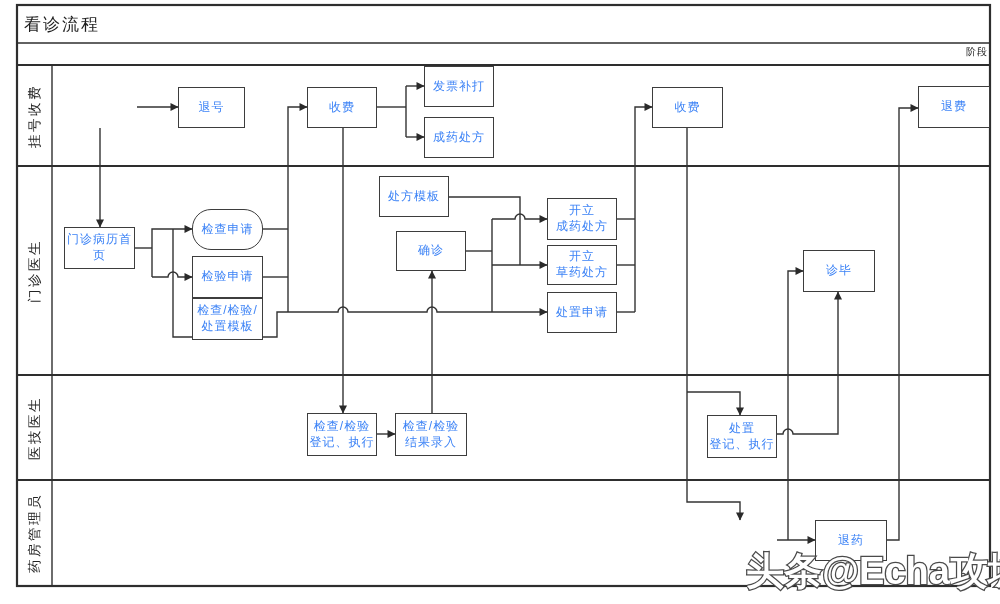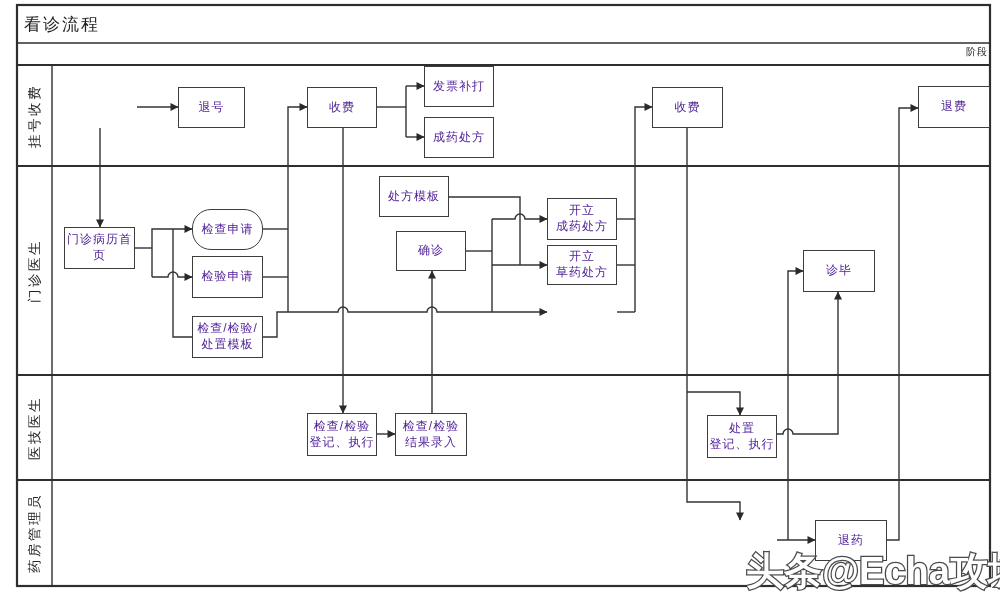--- a/index.html
+++ b/index.html
@@ -1,19 +1,19 @@
 <!DOCTYPE html>
 <html><head>
 <meta charset="utf-8">
 <style>
   html,body{margin:0;padding:0;background:#fff;}
   #stage{position:relative;width:1000px;height:604px;background:#fff;overflow:hidden;
          font-family:"Liberation Sans","DejaVu Sans",sans-serif;}
   svg{position:absolute;left:0;top:0;}
-  .node{position:absolute;background:#fff;border:1.4px solid #3d3d3d;color:#4c1d95;
+  .node{position:absolute;background:#fff;border:1.4px solid #3d3d3d;color:#3b82f6;
         display:flex;align-items:center;justify-content:center;text-align:center;
         font-size:12px;line-height:1.3;white-space:pre-line;letter-spacing:1px;
         box-sizing:border-box;z-index:3;}
   .lane-label{position:absolute;left:17px;width:35px;display:flex;align-items:center;
         justify-content:center;z-index:2;}
   .lane-label span{transform:rotate(-90deg);white-space:nowrap;font-size:13.5px;
         color:#222;letter-spacing:2.5px;}
   #title{position:absolute;left:24px;top:13px;font-size:17px;color:#1d1d1d;
         letter-spacing:2px;z-index:2;}
   #phase{position:absolute;right:12px;top:45px;font-size:10px;color:#222;
@@ -116,28 +116,29 @@
   <div class="node" style="left:307px;top:87px;width:70px;height:41px;">收费</div>
   <div class="node" style="left:424px;top:66px;width:70px;height:41px;">发票补打</div>
   <div class="node" style="left:424px;top:117px;width:70px;height:41px;">成药处方</div>
   <div class="node" style="left:652px;top:87px;width:71px;height:41px;">收费</div>
   <div class="node" style="left:918px;top:86px;width:72px;height:42px;">退费</div>
 
   <div class="node" style="left:64px;top:227px;width:71px;height:42px;">门诊病历首
 页</div>
   <div class="node" style="left:192px;top:209px;width:71px;height:41px;border-radius:19px;">检查申请</div>
   <div class="node" style="left:192px;top:256px;width:71px;height:42px;">检验申请</div>
-  <div class="node" style="left:192px;top:316px;width:71px;height:42px;">检查/检验/
+  <div class="node" style="left:192px;top:298px;width:71px;height:42px;">检查/检验/
 处置模板</div>
   <div class="node" style="left:379px;top:176px;width:70px;height:41px;">处方模板</div>
   <div class="node" style="left:396px;top:231px;width:70px;height:40px;">确诊</div>
   <div class="node" style="left:547px;top:198px;width:70px;height:42px;">开立
 成药处方</div>
   <div class="node" style="left:547px;top:245px;width:70px;height:40px;">开立
 草药处方</div>
+  <div class="node" style="left:547px;top:292px;width:70px;height:41px;">处置申请</div>
   <div class="node" style="left:803px;top:250px;width:72px;height:42px;">诊毕</div>
 
   <div class="node" style="left:307px;top:413px;width:70px;height:43px;">检查/检验
 登记、执行</div>
   <div class="node" style="left:395px;top:413px;width:72px;height:43px;">检查/检验
 结果录入</div>
   <div class="node" style="left:707px;top:415px;width:70px;height:43px;">处置
 登记、执行</div>
 
   <div class="node" style="left:815px;top:520px;width:72px;height:41px;">退药</div>

